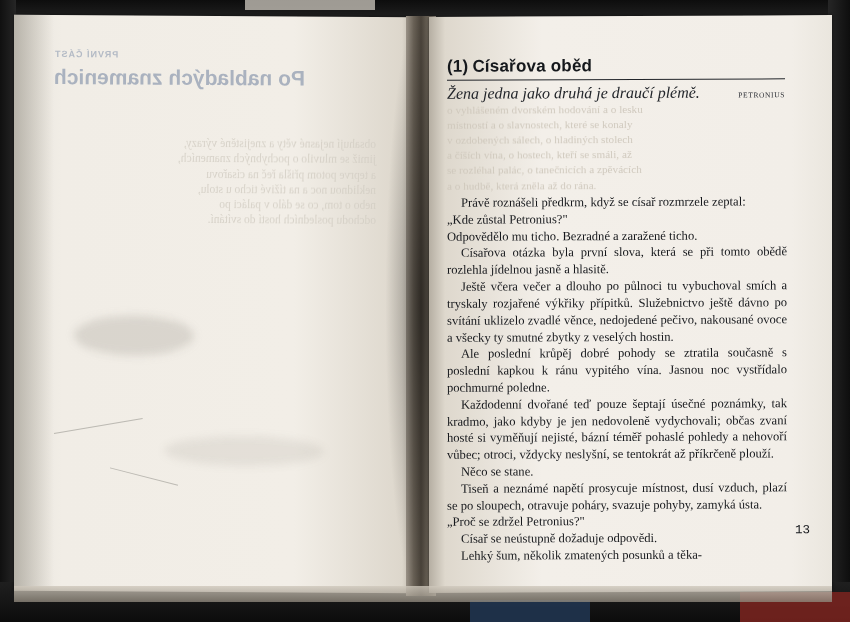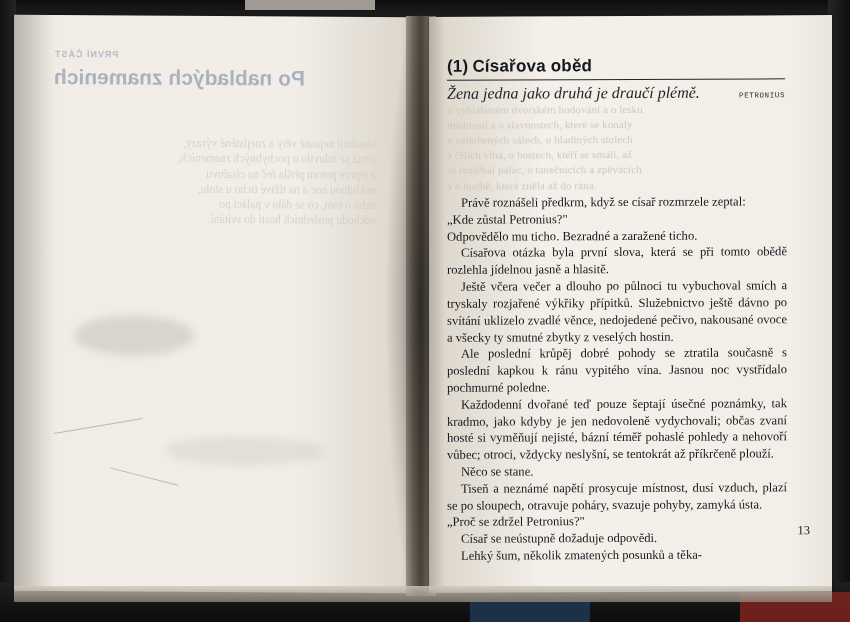--- a/index.html
+++ b/index.html
@@ -186,21 +186,21 @@
     align-items: baseline;
     justify-content: space-between;
     margin-top: 4px;
   }
   .epigraph {
     font-style: italic;
     font-size: 16px;
     color: #23262b;
   }
   .epigraph-source {
-    font-family: Liberation Mono, monospace;
+    font-family: Liberation Serif, serif;
     font-size: 7.5px;
     letter-spacing: .6px;
     color: #2a2d33;
     white-space: nowrap;
     padding-left: 8px;
   }
 
   .showthrough {
     position: absolute;
     left: 18px; top: 86px;
@@ -228,21 +228,21 @@
     margin: 0;
     text-indent: 14px;
   }
   .body-text p.noindent { text-indent: 0; }
 
   .folio {
     position: absolute;
     right: 22px; top: 508px;
     font-size: 12.5px;
     color: #16181c;
-    font-family: Liberation Serif, serif;
+    font-family: Liberation Mono, monospace;
   }
 
   .page-ghost-left {
     position: absolute;
     left: 0; top: 0; width: 40px; height: 576px;
     background: linear-gradient(to right, rgba(90,85,75,.35), rgba(90,85,75,0));
     pointer-events: none;
   }
 </style>
 </head>

